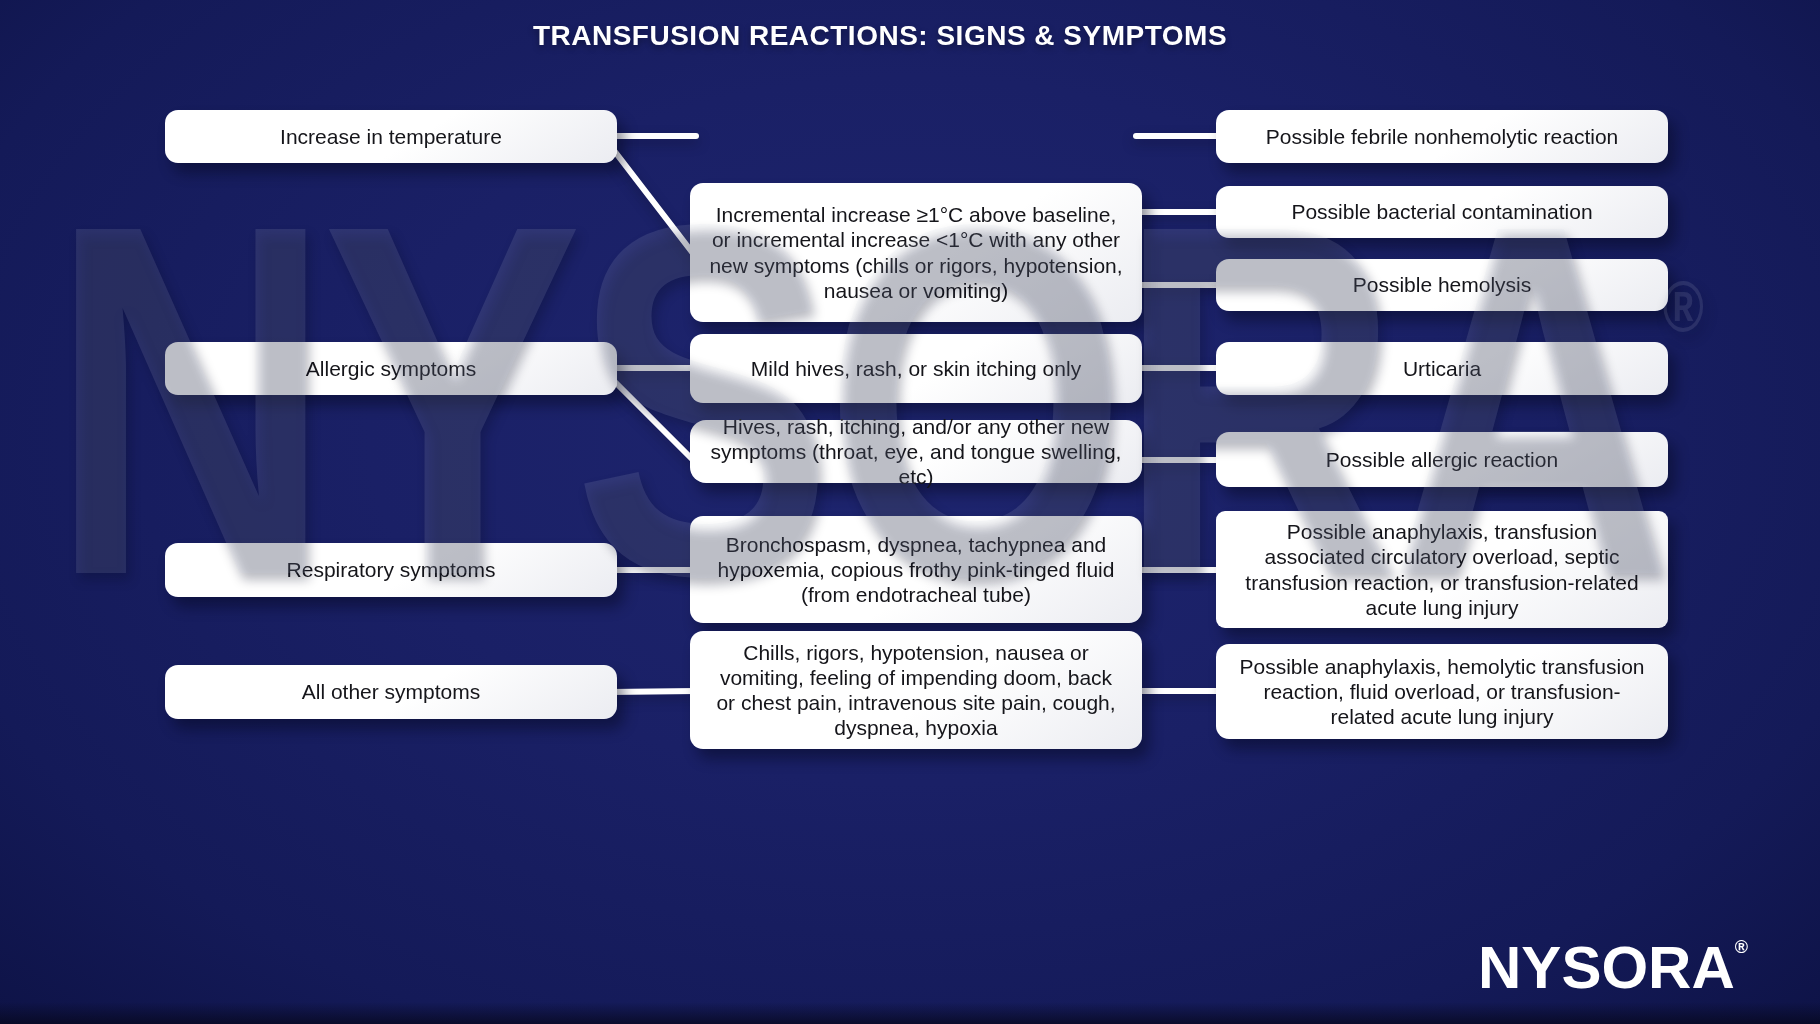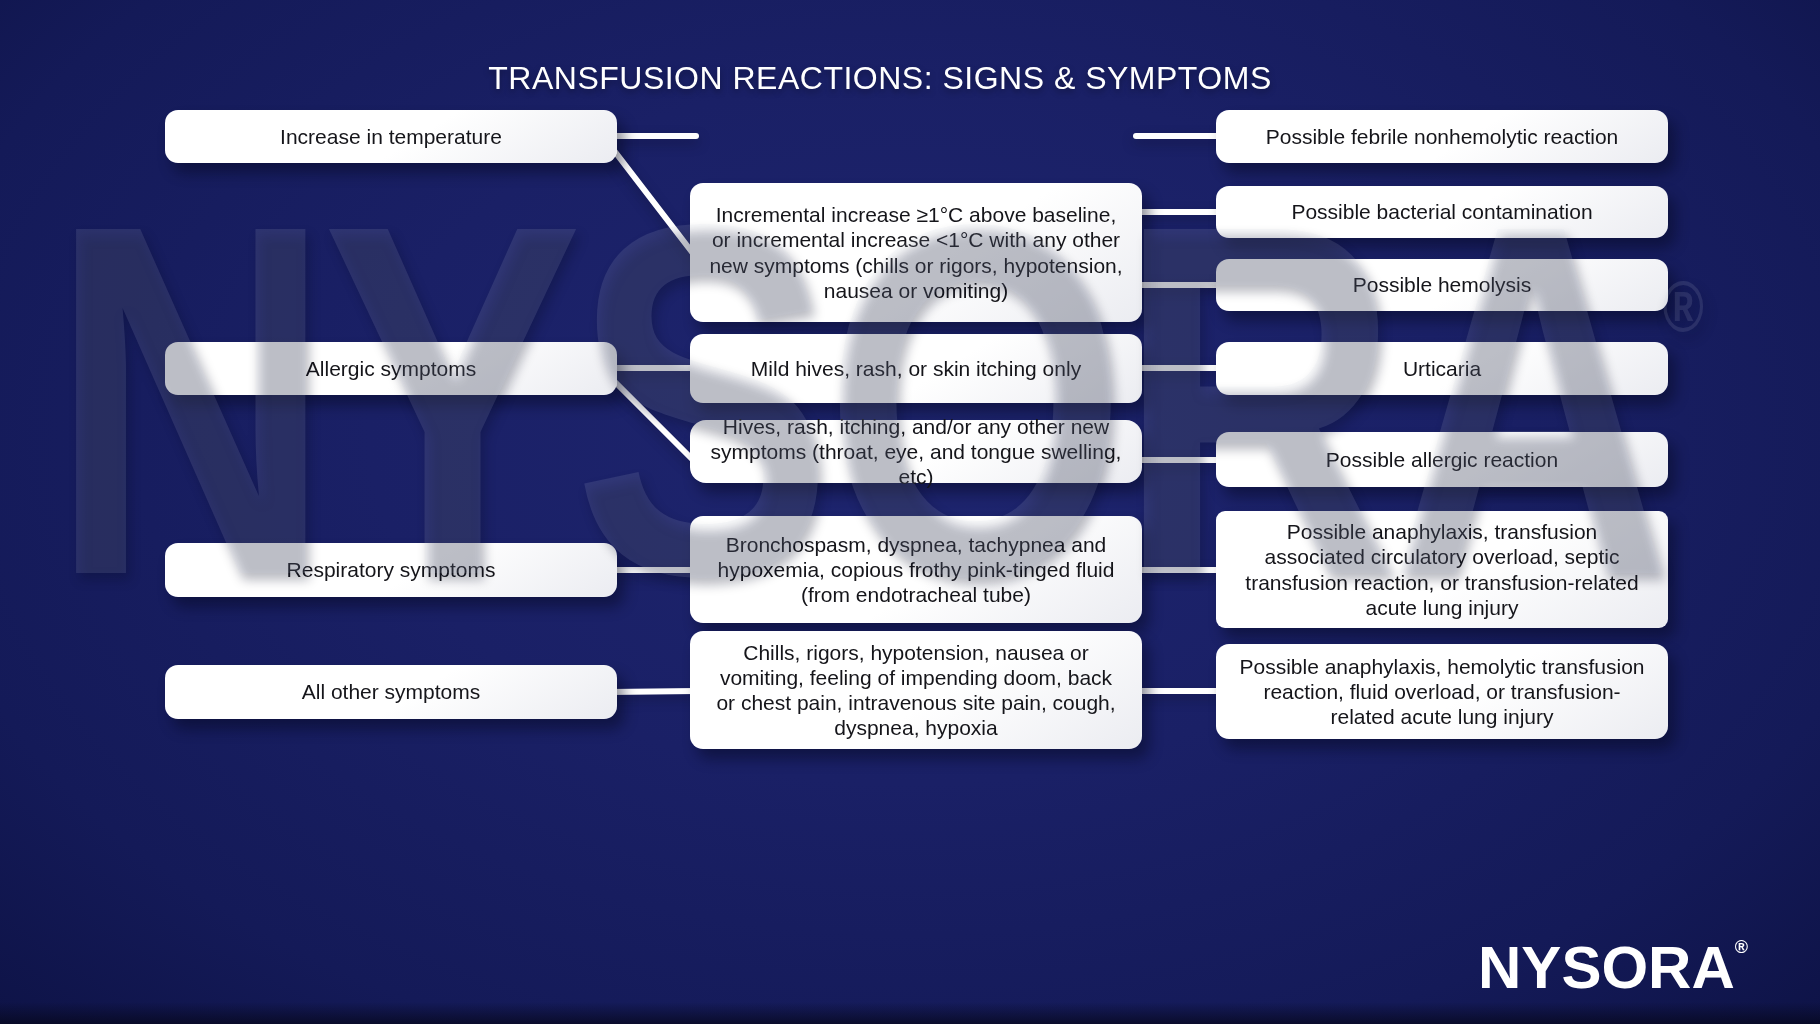--- a/index.html
+++ b/index.html
@@ -8,22 +8,22 @@
     font-family:"Liberation Sans", sans-serif;
     background: radial-gradient(ellipse at 50% 42%, #1e256f 0%, #1a2066 42%, #141a58 78%, #0e1347 100%);
   }
   .bottom-shade {
     position:absolute; left:0; right:0; bottom:0; height:22px; z-index:7;
     background: linear-gradient(to bottom, rgba(6,7,28,0) 0%, rgba(6,7,28,0.75) 100%);
     pointer-events:none;
   }
   .title {
     position:absolute; top:20px; left:0; width:1760px; z-index:6;
-    text-align:center; color:#ffffff; font-size:32px; font-weight:400;
-    letter-spacing:0.5px; text-shadow:0 3px 6px rgba(0,0,0,0.35);margin-top:40px;
+    text-align:center; color:#ffffff; font-size:28px; font-weight:700;
+    letter-spacing:0.5px; text-shadow:0 3px 6px rgba(0,0,0,0.35);
   }
   .connectors { position:absolute; left:0; top:0; z-index:1;
     filter: drop-shadow(0 5px 6px rgba(5,8,30,0.35)); }
   .box {
     position:absolute; z-index:2; box-sizing:border-box;
     background: linear-gradient(148deg, #ffffff 0%, #ffffff 55%, #ebecf1 100%);
     border-radius:13px; box-shadow: 7px 10px 14px rgba(4,7,28,0.45);
     display:flex; align-items:center; justify-content:center;
     text-align:center; color:#15151a; font-size:21px; line-height:1.2;
     padding:6px 18px;

